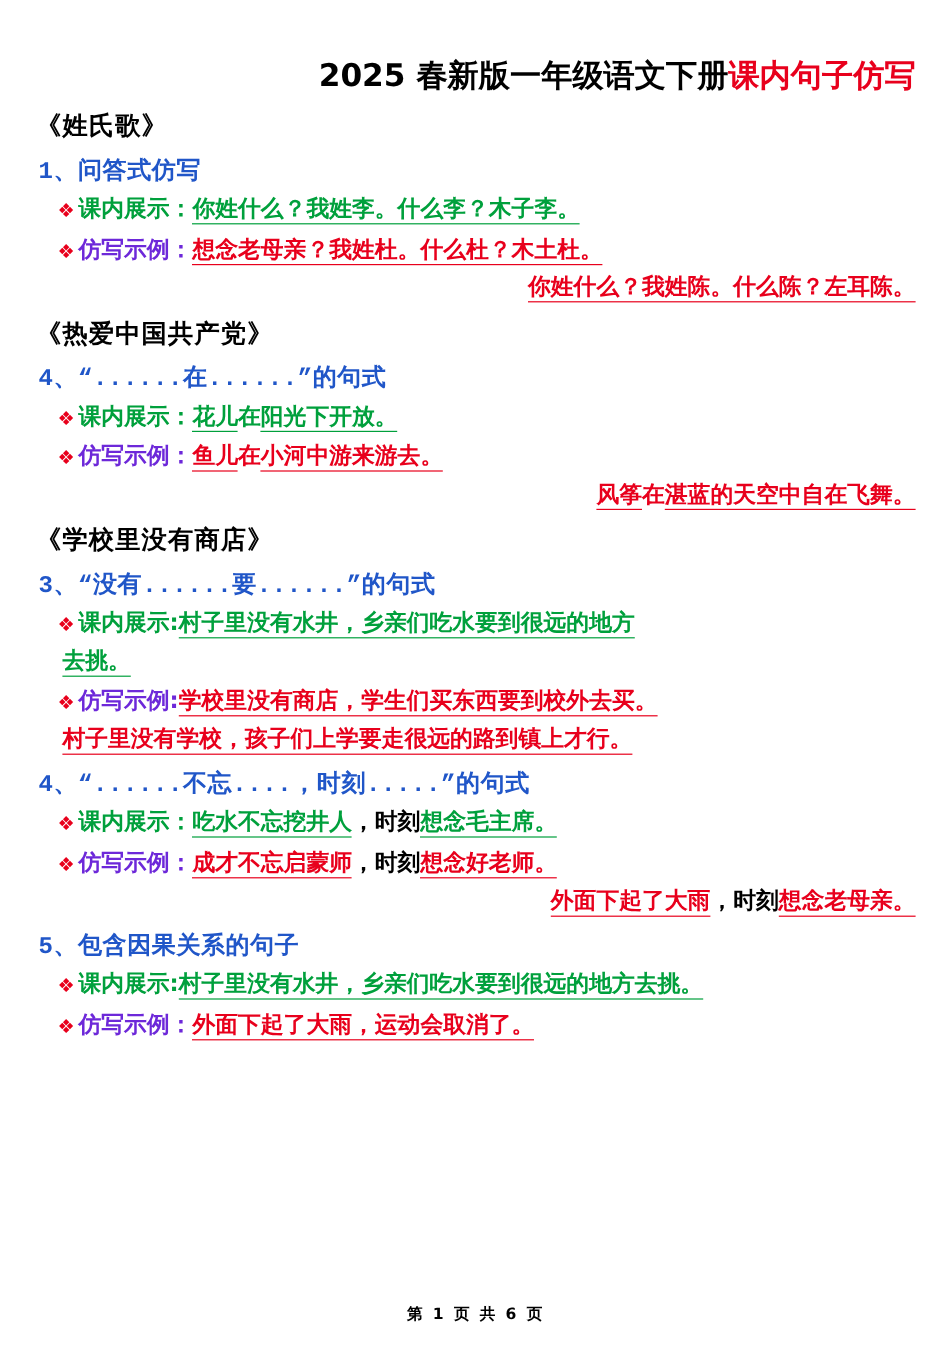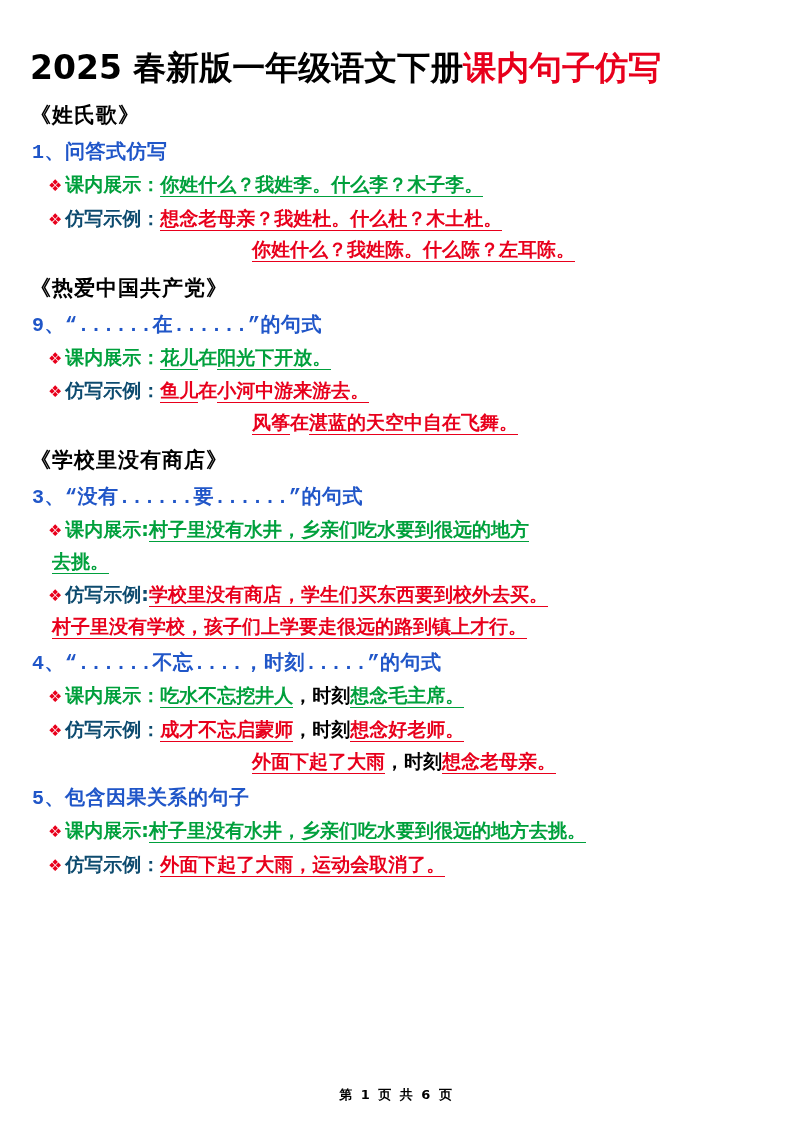--- a/index.html
+++ b/index.html
@@ -18,22 +18,22 @@
   .page {
     width: 793px;
     height: 1122px;
     box-sizing: border-box;
     padding: 38px 30px 10px 30px;
     position: relative;
   }
 
   
   .title {
-    text-align: left;
-    font-size: 33px;
+    text-align: right;
+    font-size: 26px;
     font-weight: bold;
     letter-spacing: 0px;
     white-space: nowrap;
     margin: 8px 0 6px 0;
     font-family: "DejaVu Sans", sans-serif;
   }
   .title .black { color: #000000; }
   .title .red { color: #e8001c; }
 
   
@@ -69,21 +69,21 @@
     margin: 3px 3px 0 18px;
     flex: 0 0 auto;
   }
   .row .label {
     font-size: 19px;
     font-weight: bold;
     flex: 0 0 auto;
     white-space: nowrap;
   }
   .label.green { color: #00a03c; }
-  .label.red   { color: #0c4a6e; }
+  .label.red   { color: #6d28d9; }
 
   .row .content {
     font-size: 19px;
     font-weight: bold;
   }
   .u-green {
     color: #00a03c;
     border-bottom: 1.6px solid #00a03c;
     display: inline;
     padding-bottom: 1px;
@@ -99,21 +99,21 @@
     display: inline;
   }
 
   
   .cont {
     margin: 2px 0 4px 0;
     font-size: 19px;
     font-weight: bold;
     line-height: 1.45;
   }
-  .cont.indent-ex { padding-left: 222px; }
+  .cont.indent-ex { padding-left: 222px; text-align: right; }
   .cont.indent-0  { padding-left: 22px; }
 
   
   .footer {
     position: absolute;
     left: 0;
     right: 0;
     bottom: 18px;
     text-align: center;
     font-size: 13px;
@@ -147,21 +147,21 @@
     <span class="label red">仿写示例：</span>
     <span class="content"><span class="u-red">想念老母亲？我姓杜。什么杜？木土杜。</span></span>
   </div>
 
   <div class="cont indent-ex">
     <span class="u-red">你姓什么？我姓陈。什么陈？左耳陈。</span>
   </div>
 
   <div class="book-title">《热爱中国共产党》</div>
 
-  <div class="num-heading">9、“......在......”的句式</div>
+  <div class="num-heading">4、“......在......”的句式</div>
 
   <div class="row">
     <span class="bullet">❖</span>
     <span class="label green">课内展示：</span>
     <span class="content"><span class="u-green">花儿</span><span style="color:#00a03c;">在</span><span class="u-green">阳光下开放。</span></span>
   </div>
 
   <div class="row">
     <span class="bullet">❖</span>
     <span class="label red">仿写示例：</span>

